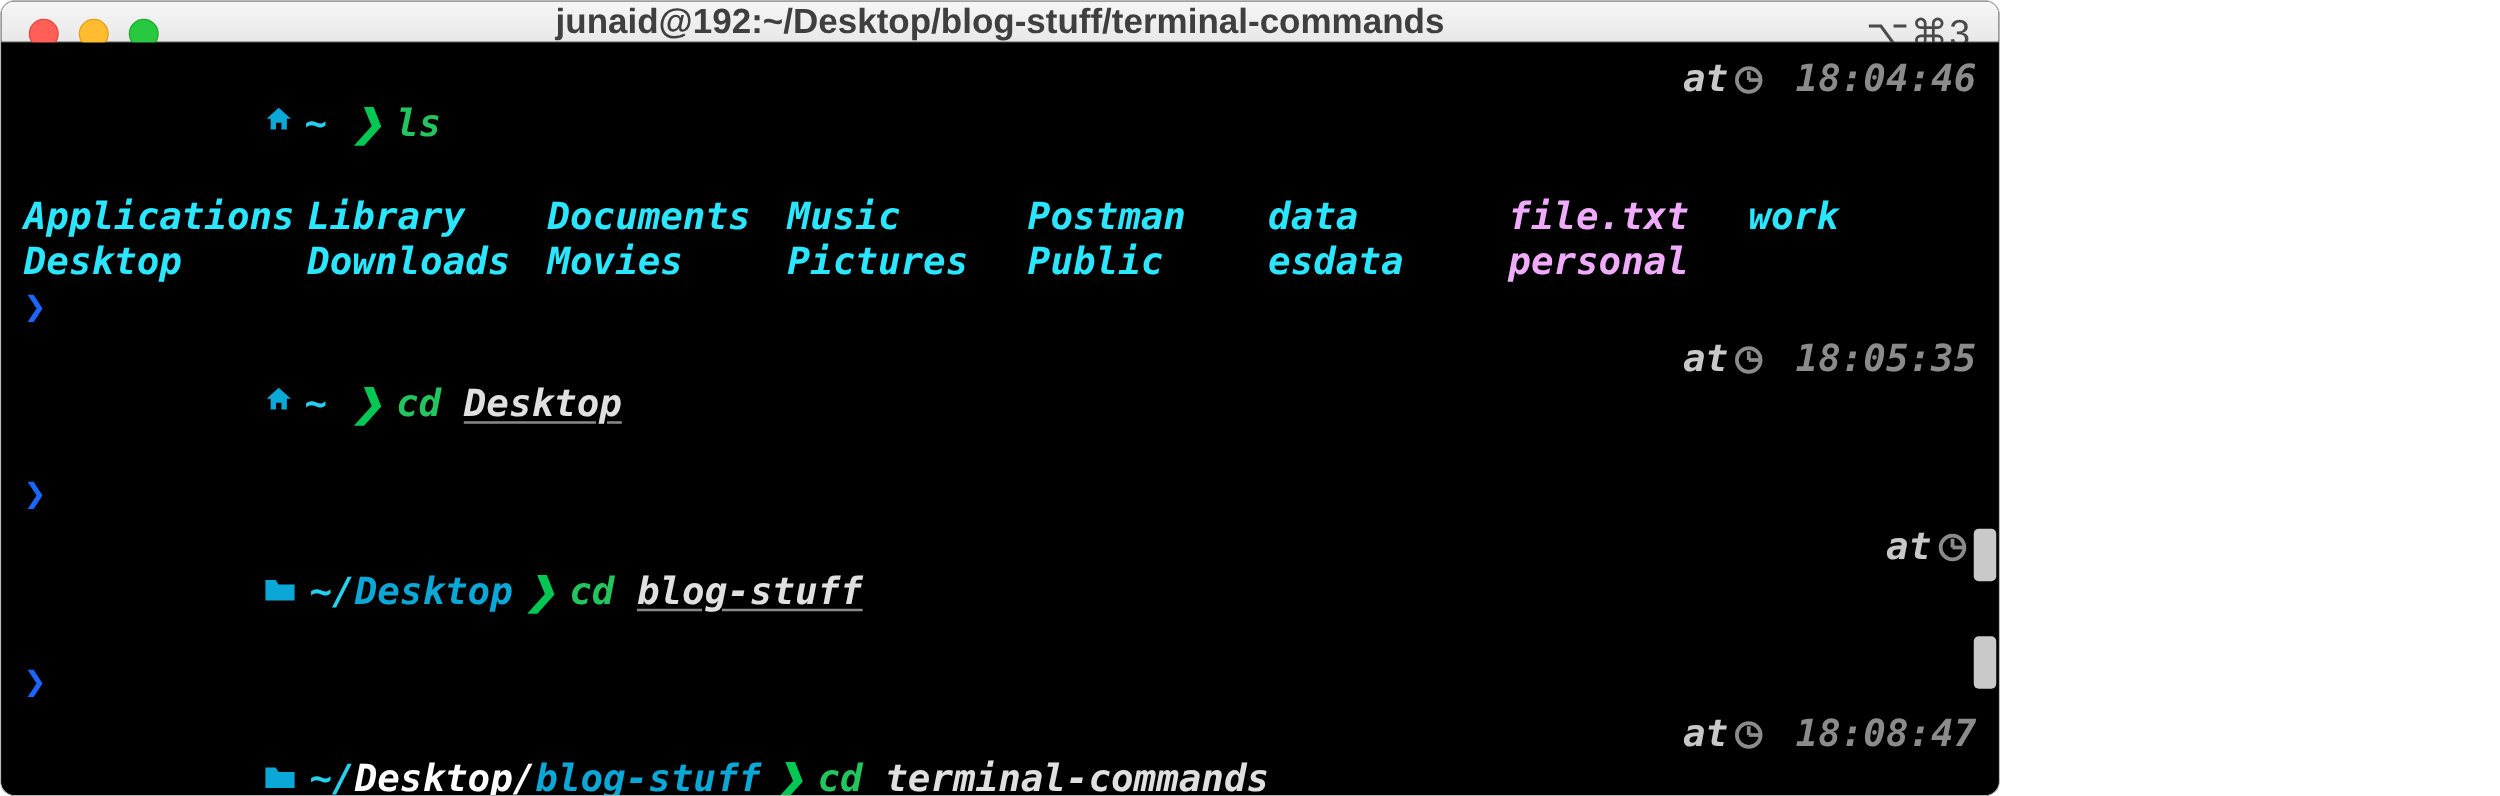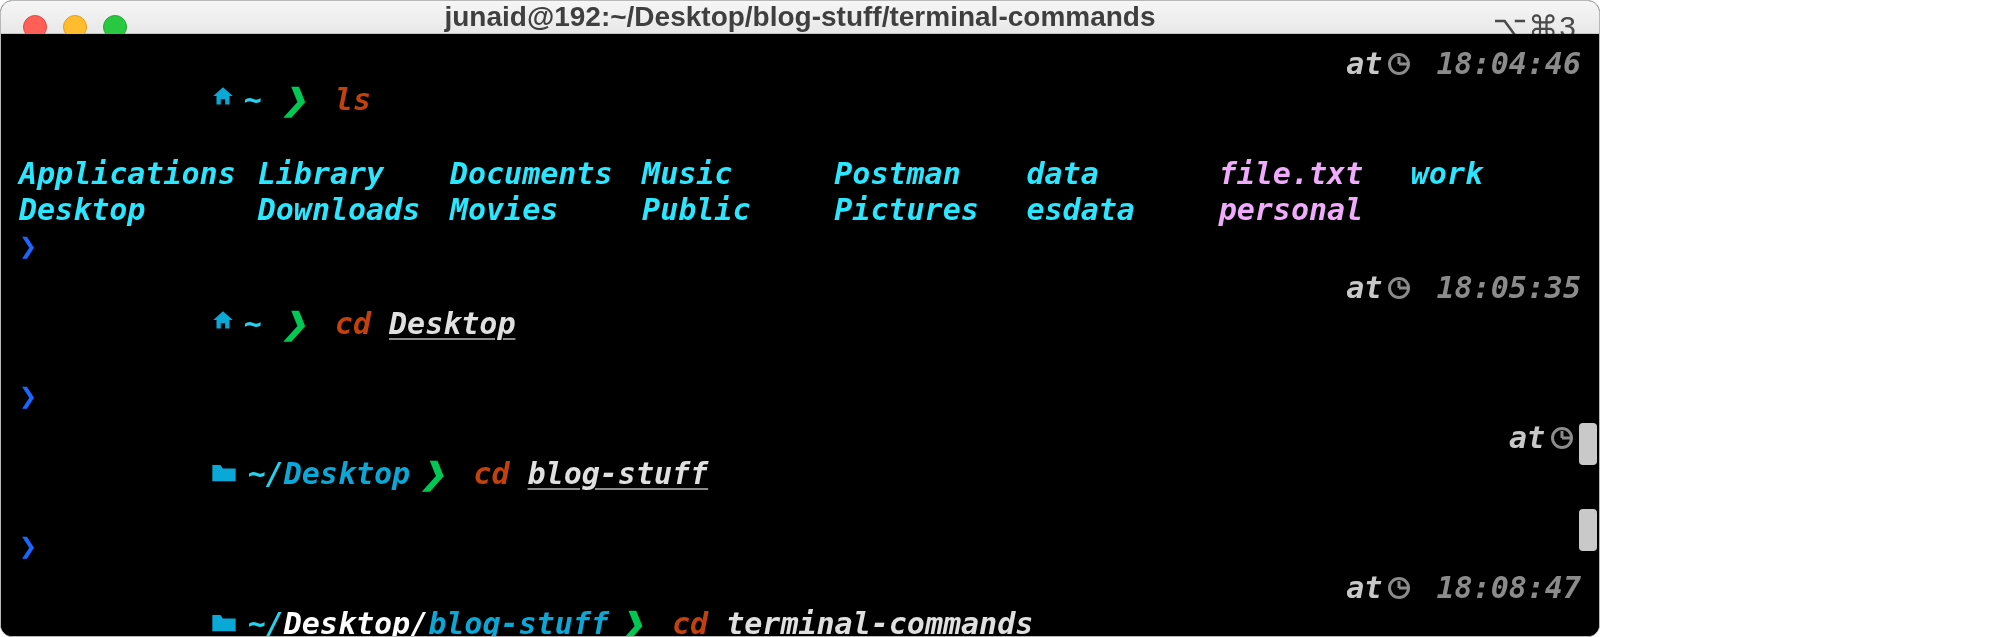--- a/index.html
+++ b/index.html
@@ -19,24 +19,24 @@
   .ts { color:#8b8b8b; white-space:pre; font-style:italic; display:flex; align-items:center;text-align:center; }
   .ts .at { color:#c8c8c8; }
   .apple { color:#bfbfbf; font-style:normal; margin-right:10px; }
   .home  { color:#0aa8d6; font-style:normal; margin-right:8px; }
   .folder{ color:#0aa8d6; font-style:normal; margin-right:10px; }
   .tilde { color:#24d2ee; margin-right:10px; }
   .pathw { color:#ffffff; }
   .pathb { color:#0aa8d6; font-weight:800; }
   .sep   { color:#ffffff; }
   .chev  { color:#00c853; margin:0 10px; }
-  .cmd   { color:#c2410c;margin-left:18px; }
+  .cmd   { color:#22c55e; }
   .argu  { color:#e0e0e0; text-decoration: underline; text-decoration-color:#8a8a8a; text-decoration-thickness:2px; text-underline-offset:4px; }
   .cont  { color:#1a66ff; font-style:normal; font-weight:800; }
-  .ls-grid { display:grid; grid-template-columns:repeat(8, 1fr); column-gap:22px; color:#2be6ff; font-style:italic; font-weight:800; margin-top:2px; }
+  .ls-grid { display:grid; grid-template-columns:repeat(8, 1fr); column-gap:10px; color:#2be6ff; font-style:italic; font-weight:800; margin-top:2px; }
   .ls-grid span { white-space:nowrap; }
   .file { color:#f0abfc; }
   .clock { display:inline-block; width:22px; height:22px; border:3px solid #8b8b8b; border-radius:50%; position:relative; margin:0 8px 0 6px; vertical-align:middle; }
   .clock::before, .clock::after { content:""; position:absolute; background:#8b8b8b; left:50%; top:50%; transform-origin:left center; }
   .clock::before { width:7px; height:3px; transform:translate(0,-50%) rotate(-90deg); }
   .clock::after  { width:9px; height:3px; transform:translate(0,-50%) rotate(0deg); }
   .scrollgap { position:absolute; right:0; top:52px; bottom:0; width:22px; background:transparent; }
   .sthumb { position:absolute; right:2px; width:18px; height:42px; background:#c9c9c9; border-radius:4px; }
 </style>
 </head>
@@ -80,22 +80,22 @@
       <span>Library</span>
       <span>Documents</span>
       <span>Music</span>
       <span>Postman</span>
       <span>data</span>
       <span class="file">file.txt</span>
       <span>work</span>
       <span>Desktop</span>
       <span>Downloads</span>
       <span>Movies</span>
+      <span>Pictures</span>
       <span>Public</span>
-      <span>Pictures</span>
       <span>esdata</span>
       <span class="file">personal</span>
       <span></span>
     </div>
     <div><span class="cont">❯</span></div>
 
     <div class="row" style="margin-top:6px;">
       <div class="left">
         <span class="apple"></span>
         <span class="home">

